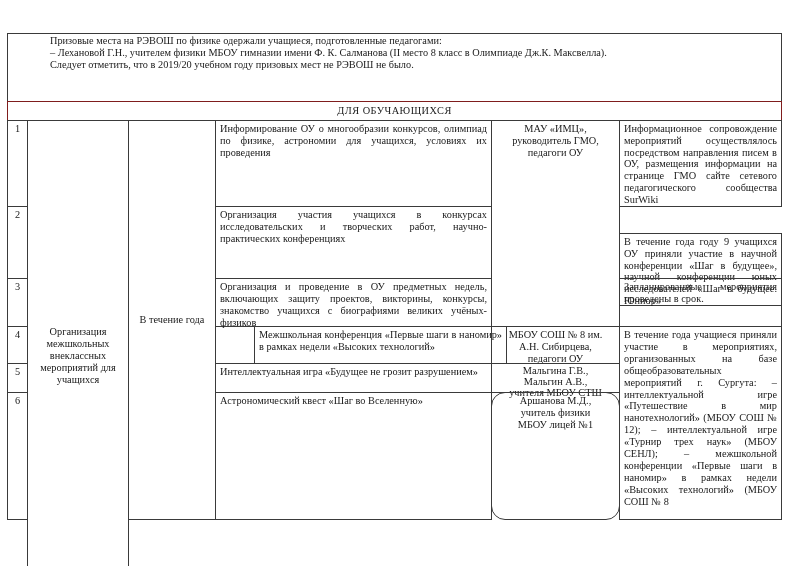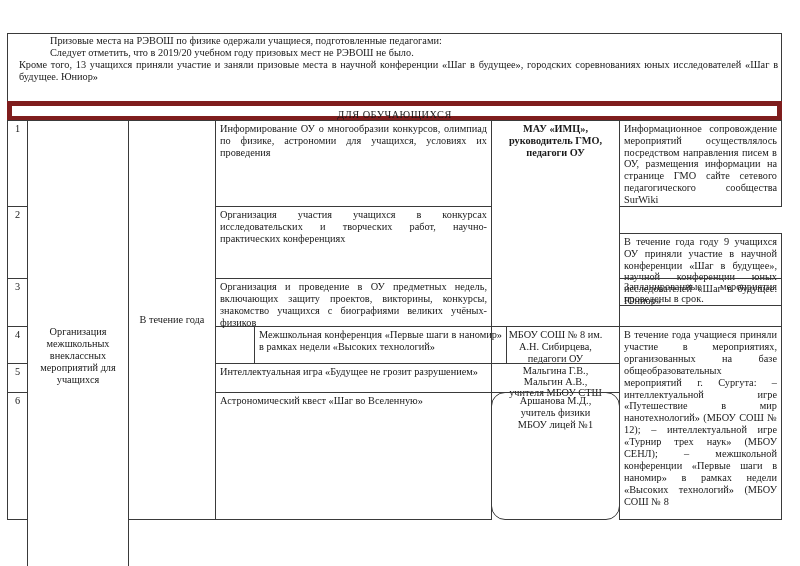--- a/index.html
+++ b/index.html
@@ -2,34 +2,34 @@
 <html><head>
 <meta charset="utf-8">
 <style>
   html, body { margin:0; padding:0; background:#ffffff; }
   body { width:800px; height:566px; position:relative; overflow:hidden;
          font-family:"Liberation Serif", "DejaVu Serif", serif; color:#1a1a1a; font-size:10.3px; line-height:12px; }
   .abs { position:absolute; box-sizing:border-box; }
   .intro { left:7px; top:33px; width:775px; height:69px; border:1px solid #3a3a3a; padding:1px 3px 0 11px; }
   .intro p { margin:0; }
   .ind { padding-left:31px; }
-  .section { left:7px; top:101px; width:775px; height:20px; border:5px solid #7f1d1d; text-align:center; padding-top:3px; letter-spacing:0.5px; }
+  .section { left:7px; top:101px; width:775px; height:20px; border:1px solid #7f1d1d; text-align:center; padding-top:3px; letter-spacing:0.5px; }
   .cell { border:1px solid #3a3a3a; padding:2px 4px; }
   .just { text-align:justify; text-align-last:left; }
   .center { text-align:center; }
   .vcenter { display:flex; align-items:center; justify-content:center; text-align:center; }
   .num { text-align:center; padding-top:2px; }
 </style>
 </head>
 <body>
 
 <div class="abs intro">
   <p class="ind">Призовые места на РЭВОШ по физике одержали учащиеся, подготовленные педагогами:</p>
+  <p class="ind">– Лехановой Г.Н., учителем физики МБОУ гимназии имени Ф. К. Салманова (II место 8 класс в Олимпиаде Дж.К. Максвелла).</p>
   <p class="ind">Следует отметить, что в 2019/20 учебном году призовых мест не РЭВОШ не было.</p>
-  <p class="just">Кроме того, 13 учащихся приняли участие и заняли призовые места в научной конференции «Шаг в будущее», городских соревнованиях юных исследователей «Шаг в будущее. Юниор»</p>
 </div>
 
 <div class="abs section">ДЛЯ ОБУЧАЮЩИХСЯ</div>
 
 <div class="abs cell num" style="left:7px;top:120px;width:21px;height:87px;">1</div>
 <div class="abs cell num" style="left:7px;top:206px;width:21px;height:73px;">2</div>
 <div class="abs cell num" style="left:7px;top:278px;width:21px;height:49px;">3</div>
 <div class="abs cell num" style="left:7px;top:326px;width:21px;height:38px;">4</div>
 <div class="abs cell num" style="left:7px;top:363px;width:21px;height:30px;">5</div>
 <div class="abs cell num" style="left:7px;top:392px;width:21px;height:128px;">6</div>
@@ -42,21 +42,21 @@
   <span>В течение года</span>
 </div>
 
 <div class="abs cell just" style="left:215px;top:120px;width:277px;height:87px;">Информирование ОУ о многообразии конкурсов, олимпиад по физике, астрономии для учащихся, условиях их проведения</div>
 <div class="abs cell just" style="left:215px;top:206px;width:277px;height:73px;">Организация участия учащихся в конкурсах исследовательских и творческих работ, научно-практических конференциях</div>
 <div class="abs cell just" style="left:215px;top:278px;width:277px;height:49px;">Организация и проведение в ОУ предметных недель, включающих защиту проектов, викторины, конкурсы, знакомство учащихся с биографиями великих учёных-физиков</div>
 <div class="abs cell just" style="left:215px;top:326px;width:253px;height:38px;margin-left:39px;">Межшкольная конференция «Первые шаги в наномир» в рамках недели «Высоких технологий»</div>
 <div class="abs cell just" style="left:215px;top:363px;width:277px;height:30px;">Интеллектуальная игра «Будущее не грозит разрушением»</div>
 <div class="abs cell just" style="left:215px;top:392px;width:277px;height:128px;">Астрономический квест «Шаг во Вселенную»</div>
 
-<div class="abs cell center" style="left:491px;top:120px;width:129px;height:207px;padding:2px 14px;font-weight:bold;">МАУ «ИМЦ», руководитель ГМО, педагоги ОУ</div>
+<div class="abs cell center" style="left:491px;top:120px;width:129px;height:207px;padding:2px 14px;">МАУ «ИМЦ», руководитель ГМО, педагоги ОУ</div>
 <div class="abs cell center" style="left:491px;top:326px;width:129px;height:38px;padding:2px 14px;">МБОУ СОШ № 8 им. А.Н. Сибирцева, педагоги ОУ</div>
 <div class="abs cell center" style="left:491px;top:363px;width:129px;height:30px;padding:1px 14px;line-height:11px;">Мальгина Г.В., Мальгин А.В., учителя МБОУ СТШ</div>
 <div class="abs cell center" style="left:491px;top:392px;width:129px;height:128px;padding:2px 18px;border-radius:14px;">Аршанова М.Д., учитель физики МБОУ лицей №1</div>
 
 <div class="abs cell just" style="left:619px;top:120px;width:163px;height:87px;line-height:11.8px;">Информационное сопровождение мероприятий осуществлялось посредством направления писем в ОУ, размещения информации на странице ГМО сайте сетевого педагогического сообщества SurWiki</div>
 <div class="abs cell just" style="left:619px;top:206px;width:163px;height:73px;line-height:11.8px;margin-top:27px;">В течение года году 9 учащихся ОУ приняли участие в научной конференции «Шаг в будущее», научной конференции юных исследователей «Шаг в будущее. Юниор»</div>
 <div class="abs cell just" style="left:619px;top:278px;width:163px;height:49px;">Запланированные мероприятия проведены в срок.</div>
 <div class="abs cell just" style="left:619px;top:326px;width:163px;height:194px;line-height:11.9px;overflow:hidden;">В течение года учащиеся приняли участие в мероприятиях, организованных на базе общеобразовательных мероприятий г. Сургута: –интеллектуальной игре «Путешествие в мир нанотехнологий» (МБОУ СОШ № 12); – интеллектуальной игре «Турнир трех наук» (МБОУ СЕНЛ); – межшкольной конференции «Первые шаги в наномир» в рамках недели «Высоких технологий» (МБОУ СОШ № 8</div>
 
 </body></html>

